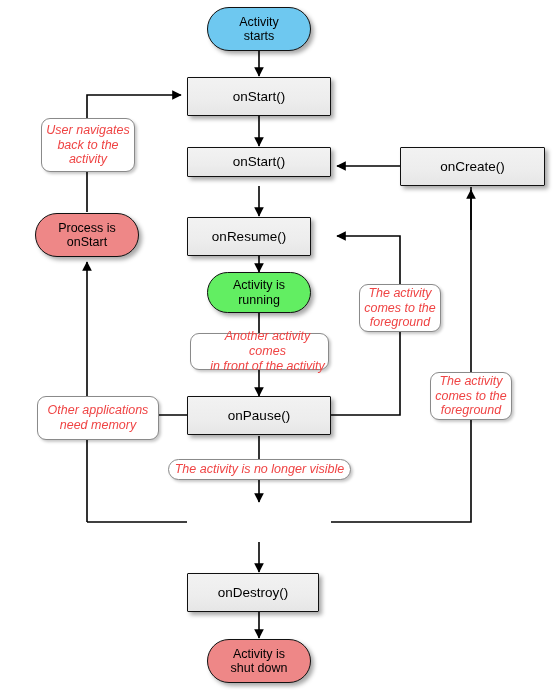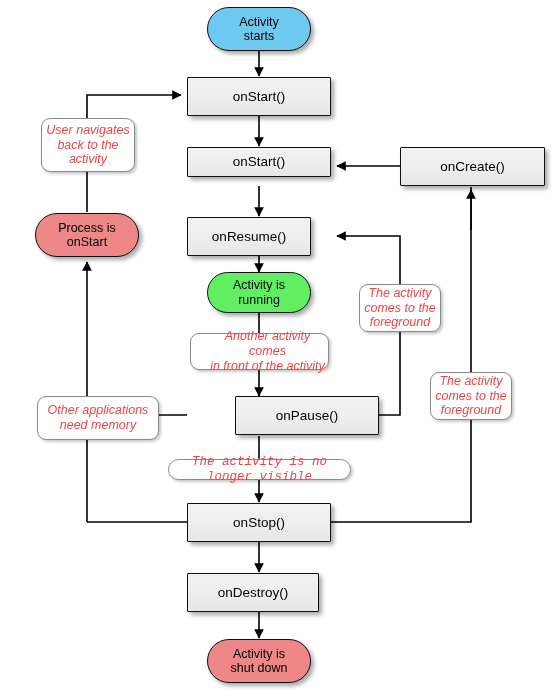--- a/index.html
+++ b/index.html
@@ -143,27 +143,24 @@
 
   <div class="node box" style="left:187px; top:217px; width:124px; height:39px;">
     <span class="node-text">onResume()</span>
   </div>
 
   <div class="node pill run" style="left:207px; top:272px; width:104px; height:41px;">
     <span class="node-text">Activity is
 running</span>
   </div>
 
-  <div class="node box" style="left:187px; top:396px; width:144px; height:39px;margin-left:48px;">
+  <div class="node box" style="left:187px; top:396px; width:144px; height:39px;">
     <span class="node-text">onPause()</span>
   </div>
 
-  <div class="node box" style="left:187px; top:503px; width:144px; height:39px;">
-    <span class="node-text">onStop()</span>
-  </div>
 
   <div class="node box" style="left:187px; top:573px; width:132px; height:39px;">
     <span class="node-text">onDestroy()</span>
   </div>
 
   <div class="node box" style="left:400px; top:147px; width:145px; height:39px;">
     <span class="node-text">onCreate()</span>
   </div>
 
   <div class="node pill killed" style="left:35px; top:213px; width:104px; height:44px;">
@@ -191,21 +188,21 @@
     <span>The activity
 comes to the
 foreground</span>
   </div>
 
   <div class="label" style="left:25px; top:396px; width:122px; height:44px;margin-left:12px;">
     <span>Other applications
 need memory</span>
   </div>
 
-  <div class="label pillish" style="left:168px; top:459px; width:183px; height:21px; border-radius:11px;font-family:Liberation Mono, monospace;">
+  <div class="label pillish" style="left:168px; top:459px; width:183px; height:21px; border-radius:11px;">
     <span>The activity is no longer visible</span>
   </div>
 
   <div class="label" style="left:430px; top:372px; width:82px; height:48px;">
     <span>The activity
 comes to the
 foreground</span>
   </div>
 
 </div>

